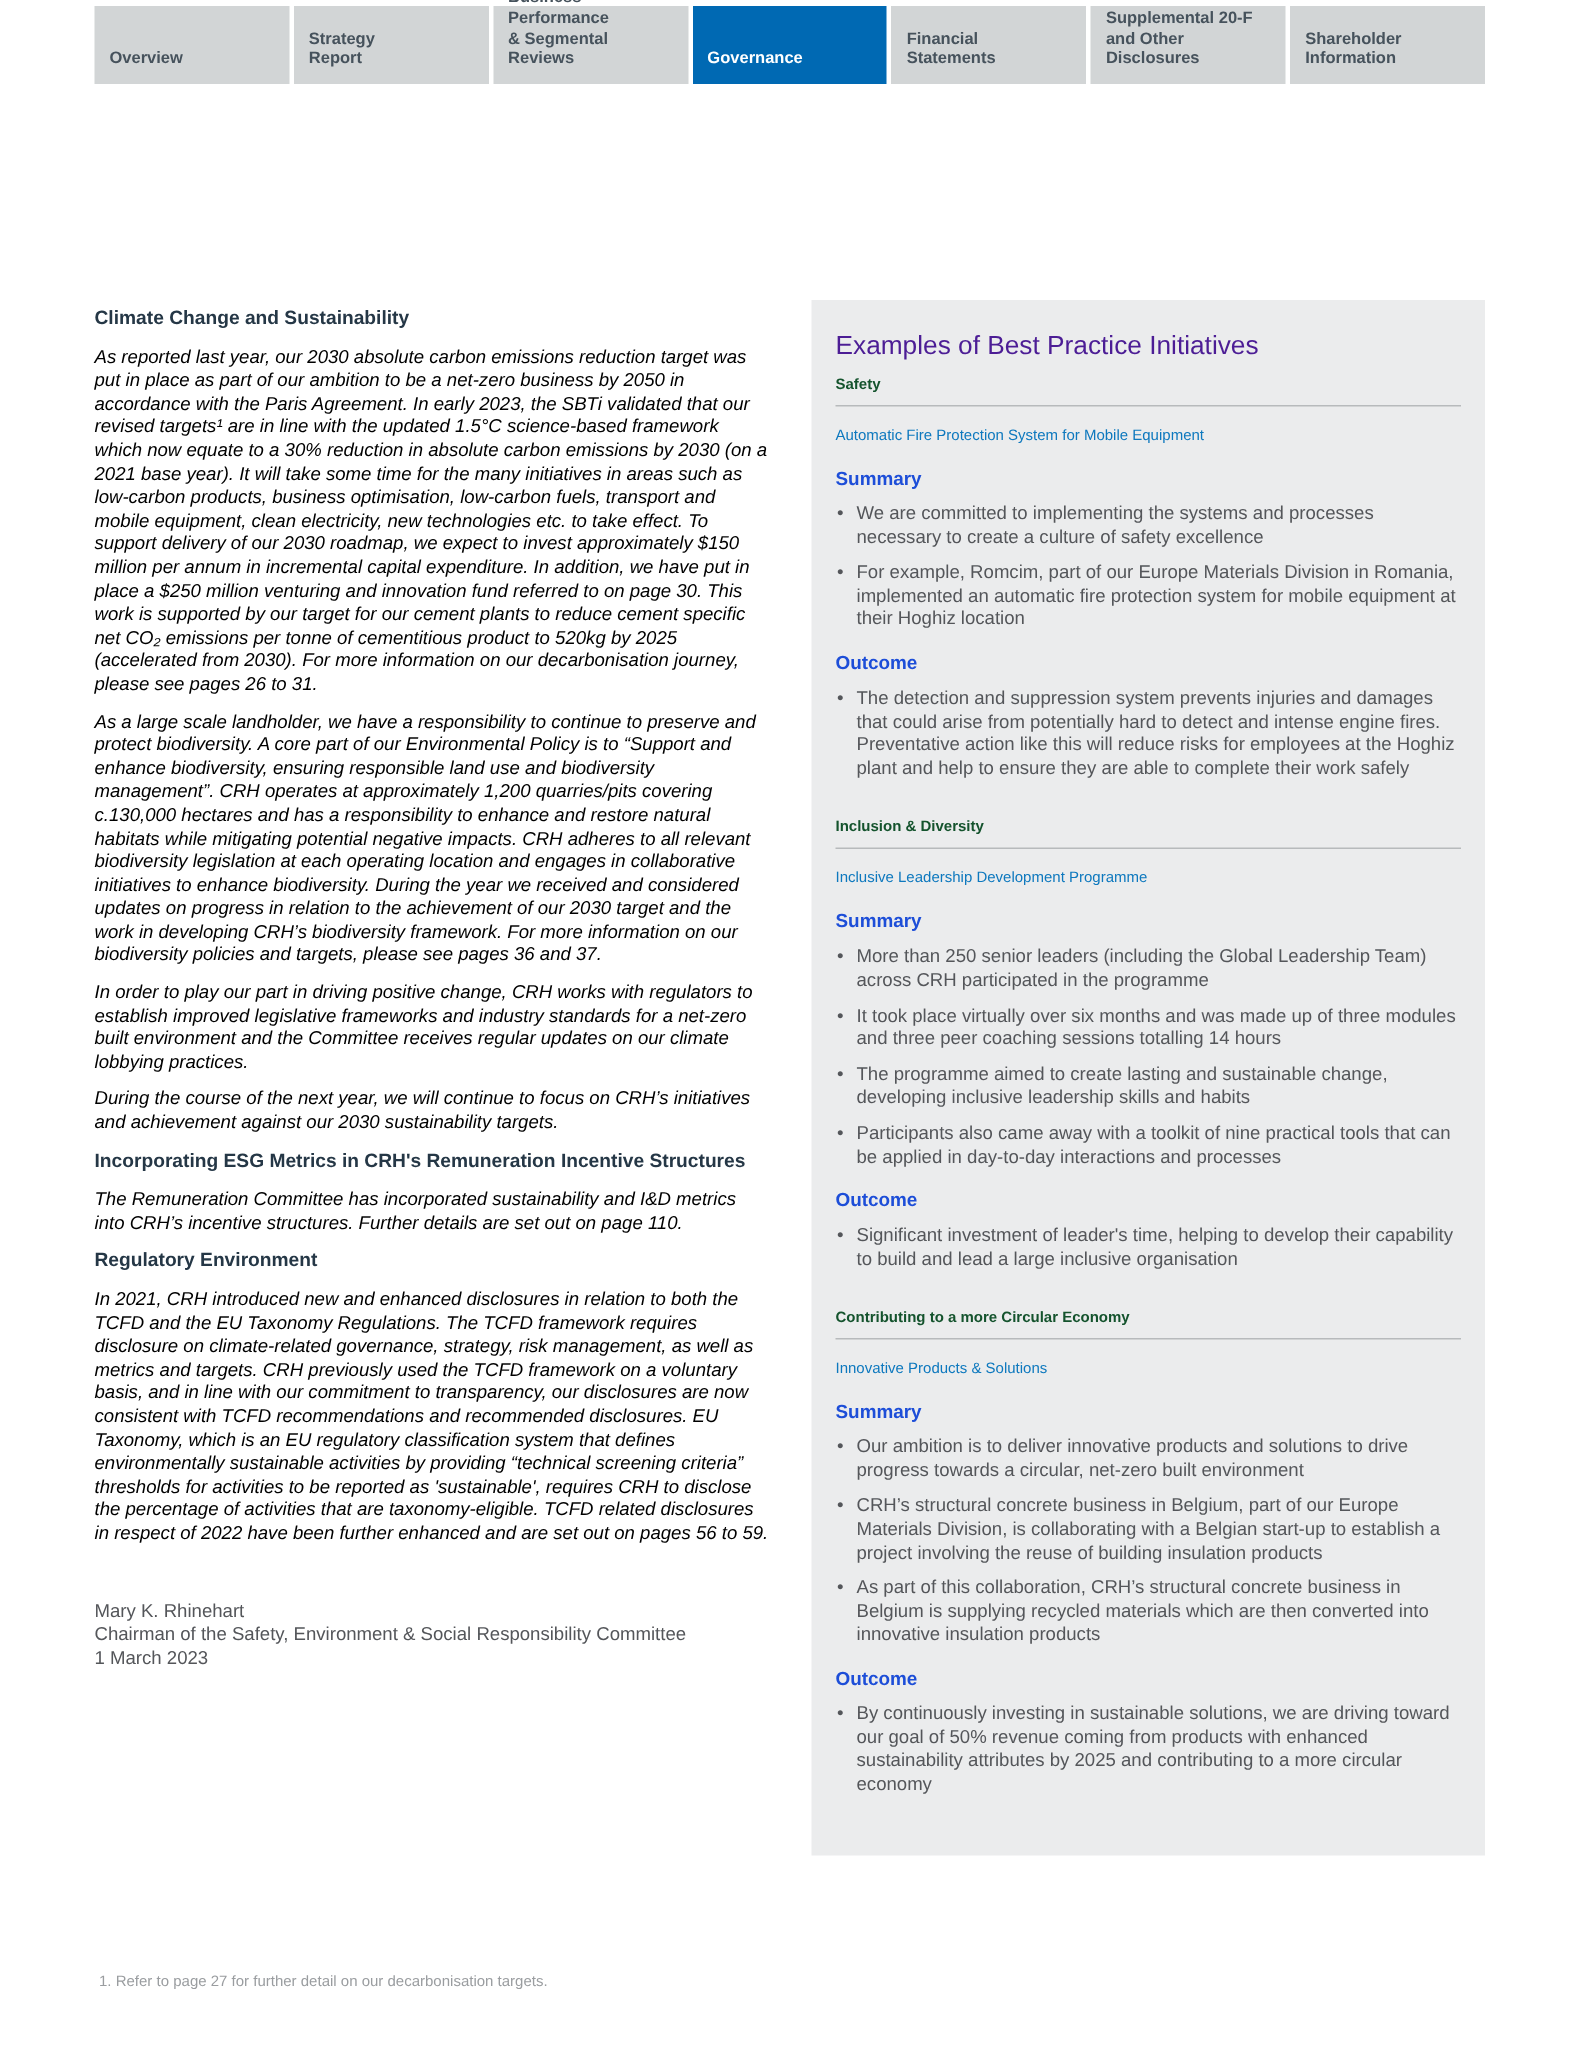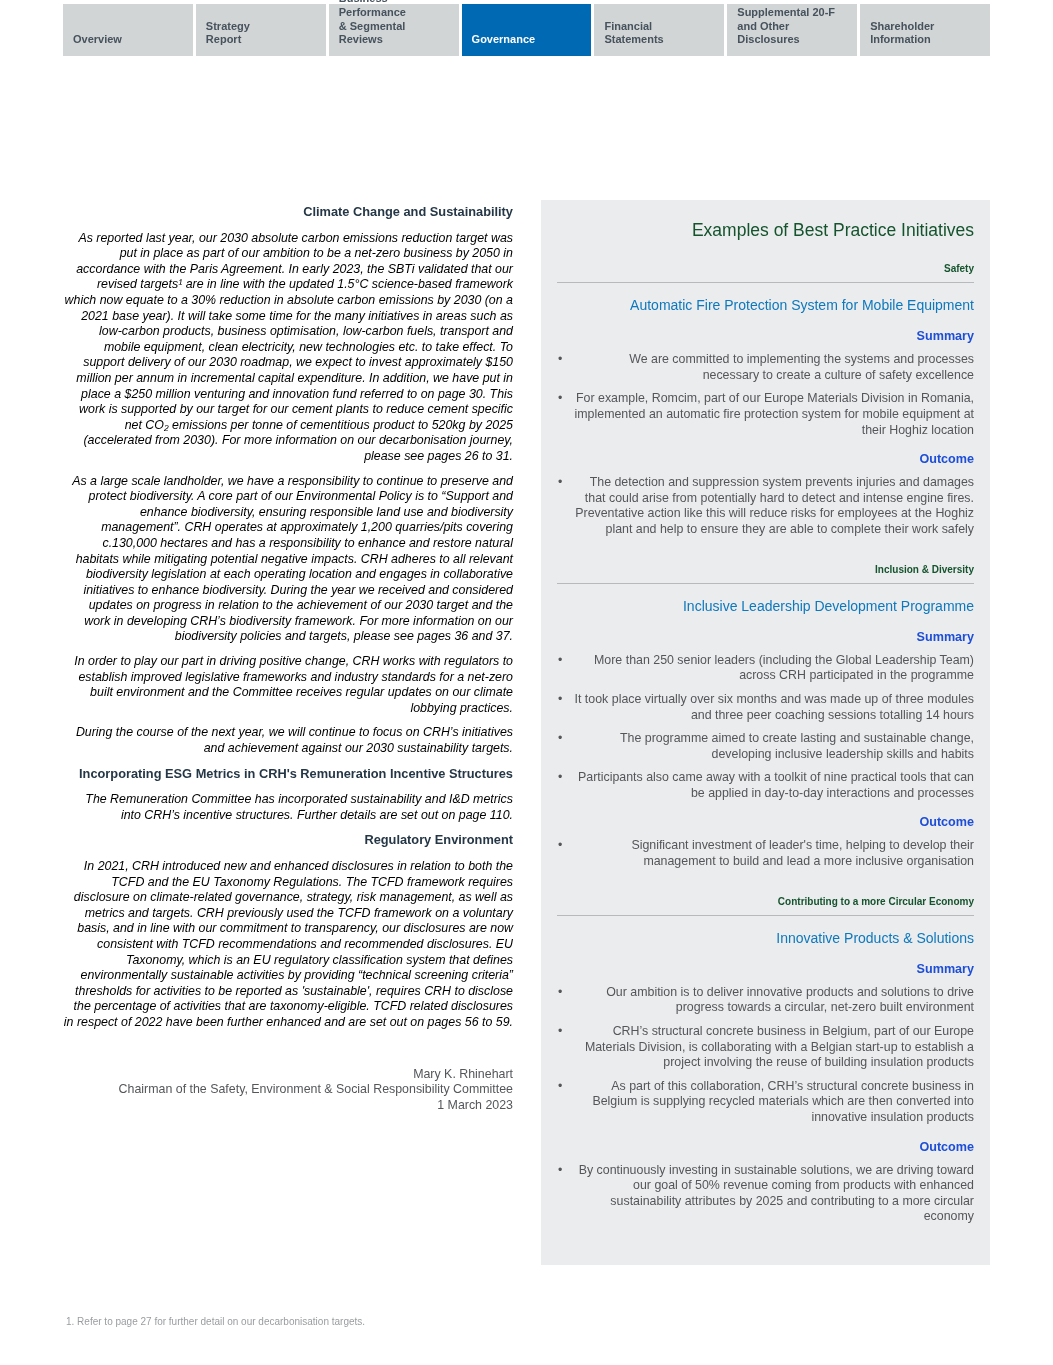--- a/index.html
+++ b/index.html
@@ -27,21 +27,21 @@
     font-size: 11px; font-weight: bold; line-height: 1.25;
     white-space: pre-line;
     cursor: pointer;
   }
   .tab.active { background: #0069b3; color: #ffffff; }
 
   
   .content {
     position: absolute; top: 200px; left: 63px;
     width: 927px;
-    display: flex; gap: 28px; align-items: flex-start; text-align: right;
+    display: flex; gap: 28px; align-items: flex-start;
   }
   .left-col { flex: 0 0 450px; width: 450px; padding-top: 4px; }
 
   .sec-heading {
     font-size: 12.8px; font-weight: bold; color: #253746;
     line-height: 1.3;
     margin: 0 0 10px 0;
   }
   .lsec { margin-bottom: 6px; }
   .lsec + .lsec { margin-top: 7px; }
@@ -56,32 +56,32 @@
     font-size: 10px; color: #9a9da0;
   }
 
   
   .right-panel {
     flex: 1 1 auto;
     background: #ebeced;
     padding: 16px 16px 26px 16px;
   }
   .panel-title {
-    color: #14532d; font-size: 17.5px; font-weight: normal;
-    margin: 4px 0 22px 0; line-height: 1.2;
+    color: #4c1d95; font-size: 17.5px; font-weight: normal;
+    margin: 4px 0 10px 0; line-height: 1.2;
   }
   .psec { margin-bottom: 10px; }
   .psec + .psec { margin-top: 26px; }
   .cat {
     font-size: 10px; font-weight: bold; color: #14532d;
     margin: 0 0 8px 0;
   }
   .rule { border: none; border-top: 1px solid #b7babc; margin: 0 0 13px 0; }
   .initiative {
-    color: #0d78be; font-size: 14px; line-height: 1.3;
+    color: #0d78be; font-size: 10px; line-height: 1.3;
     margin: 0 0 15px 0;
   }
   .sublabel {
     font-size: 12.6px; font-weight: bold; color: #1d4ed8;
     margin: 0 0 9px 0;
   }
   ul.bullets { list-style: none; margin: 0 0 14px 0; padding: 0; }
   ul.bullets li {
     position: relative; padding-left: 14px;
     font-size: 12.4px; line-height: 15.6px;
@@ -167,21 +167,21 @@
         <div class="initiative">Inclusive Leadership Development Programme</div>
         <div class="sublabel">Summary</div>
         <ul class="bullets">
           <li>More than 250 senior leaders (including the Global Leadership Team) across CRH participated in the programme</li>
           <li>It took place virtually over six months and was made up of three modules and three peer coaching sessions totalling 14 hours</li>
           <li>The programme aimed to create lasting and sustainable change, developing inclusive leadership skills and habits</li>
           <li>Participants also came away with a toolkit of nine practical tools that can be applied in day-to-day interactions and processes</li>
         </ul>
         <div class="sublabel">Outcome</div>
         <ul class="bullets">
-          <li>Significant investment of leader's time, helping to develop their management to build and lead a more inclusive organisation</li>
+          <li>Significant investment of leader's time, helping to develop their capability to build and lead a large inclusive organisation</li>
         </ul>
       </section>
 
       <section class="psec">
         <h4 class="cat">Contributing to a more Circular Economy</h4>
         <hr class="rule">
         <div class="initiative">Innovative Products &amp; Solutions</div>
         <div class="sublabel">Summary</div>
         <ul class="bullets">
           <li>Our ambition is to deliver innovative products and solutions to drive progress towards a circular, net-zero built environment</li>

